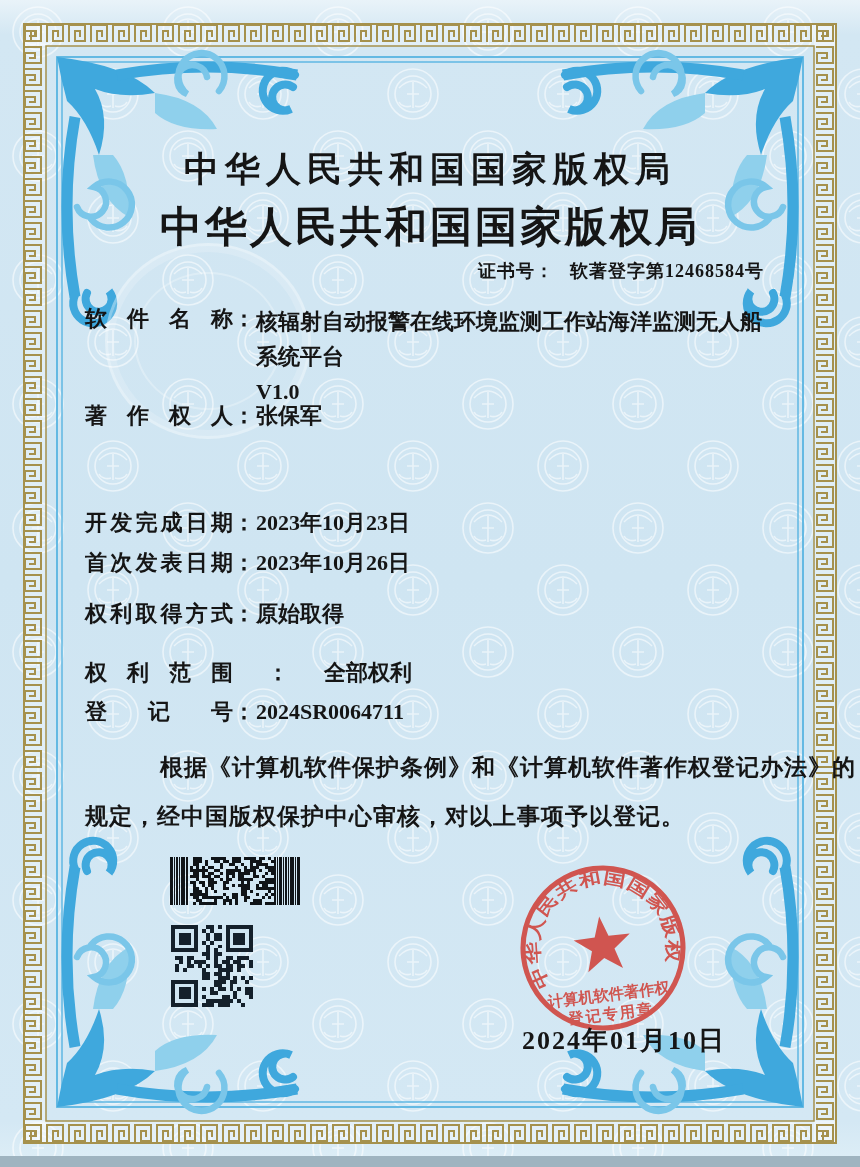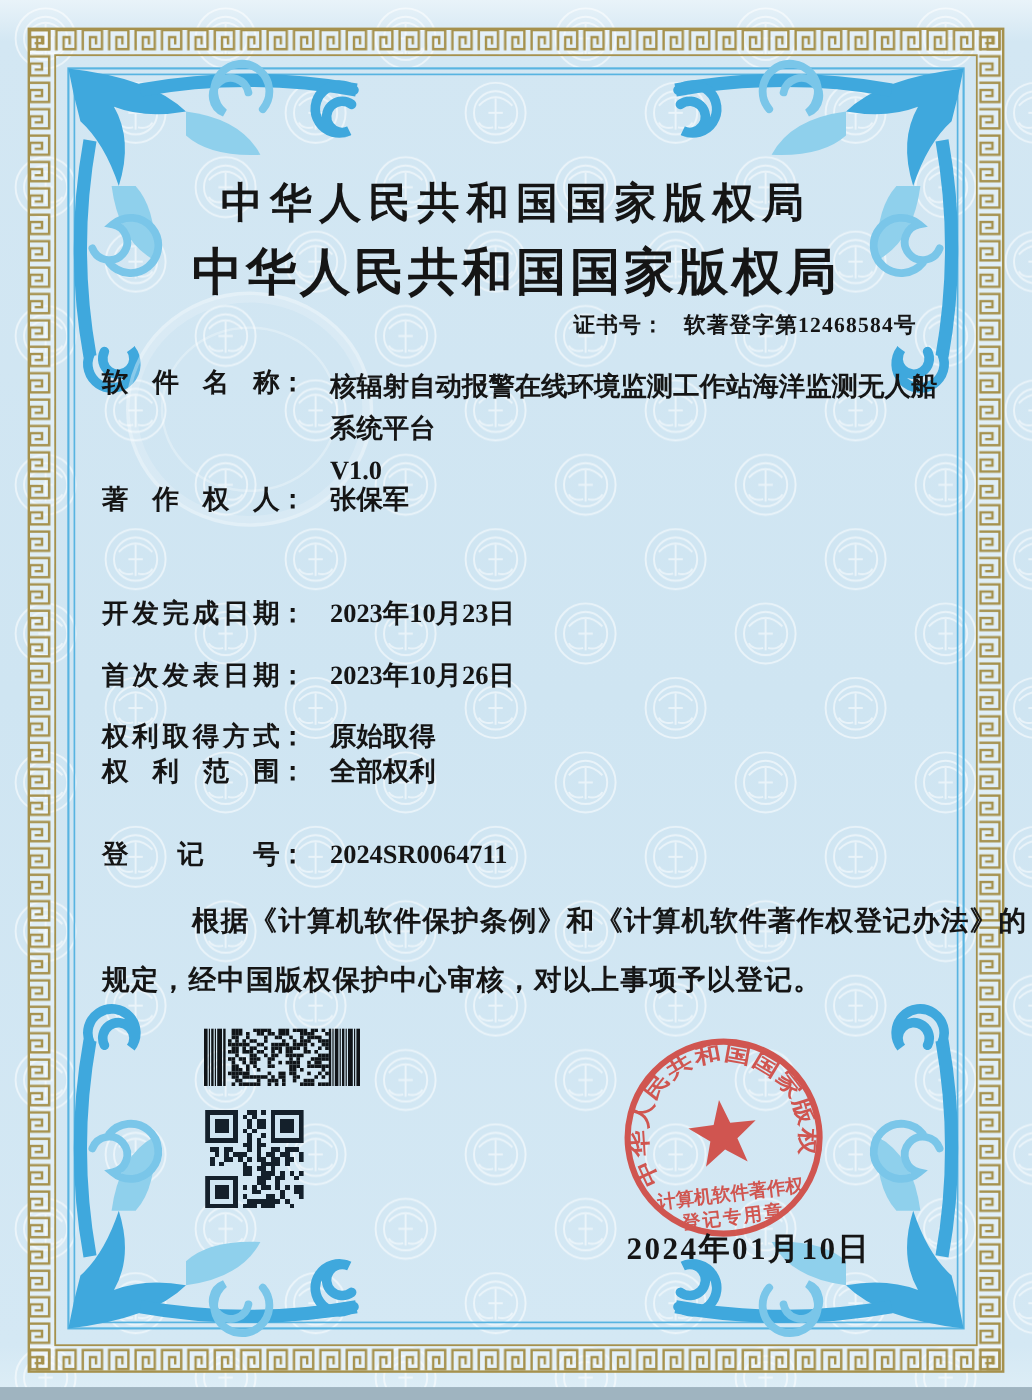--- a/index.html
+++ b/index.html
@@ -30,21 +30,21 @@
   .row{
     position:absolute;left:85px;
     display:flex;align-items:flex-start;
     font-size:22px;font-weight:700;line-height:30px;white-space:nowrap;
   }
   .lbl{
     display:inline-block;width:148px;
     text-align:justify;text-align-last:justify;
   }
   .colon{display:inline-block;}
-  .val{margin-left:20px;}
+  .val{margin-left:1px;}
   .val .vline{display:block;line-height:35px;}
   .stmt{
     position:absolute;font-size:23px;font-weight:600;letter-spacing:1px;white-space:nowrap;
   }
   .stmt1{top:752px;left:160px;}
   .stmt2{top:801px;left:85px;}
   .issue-date{
     position:absolute;top:1023px;left:522px;
     font-size:26px;font-weight:700;letter-spacing:2px;
   }
@@ -148,39 +148,39 @@
       <span class="vline">V1.0</span>
     </span>
   </div>
 
   <div class="row" style="top:401px;">
     <span class="lbl">著作权人</span>
       <span class="colon">：</span>
     <span class="val">张保军</span>
   </div>
 
-  <div class="row" style="top:496px;">
+  <div class="row" style="top:508px;">
     <span class="lbl">开发完成日期</span>
       <span class="colon">：</span>
     <span class="val">2023年10月23日</span>
   </div>
 
   <div class="row" style="top:548px;">
     <span class="lbl">首次发表日期</span>
       <span class="colon">：</span>
     <span class="val">2023年10月26日</span>
   </div>
 
   <div class="row" style="top:599px;justify-content:flex-end;">
     <span class="lbl">权利取得方式</span>
       <span class="colon">：</span>
     <span class="val">原始取得</span>
   </div>
 
-  <div class="row" style="top:628px;">
+  <div class="row" style="top:658px;gap:34px;">
     <span class="lbl">权利范围</span>
       <span class="colon">：</span>
     <span class="val">全部权利</span>
   </div>
 
   <div class="row" style="top:697px;">
     <span class="lbl">登记号</span>
       <span class="colon">：</span>
     <span class="val">2024SR0064711</span>
   </div>

